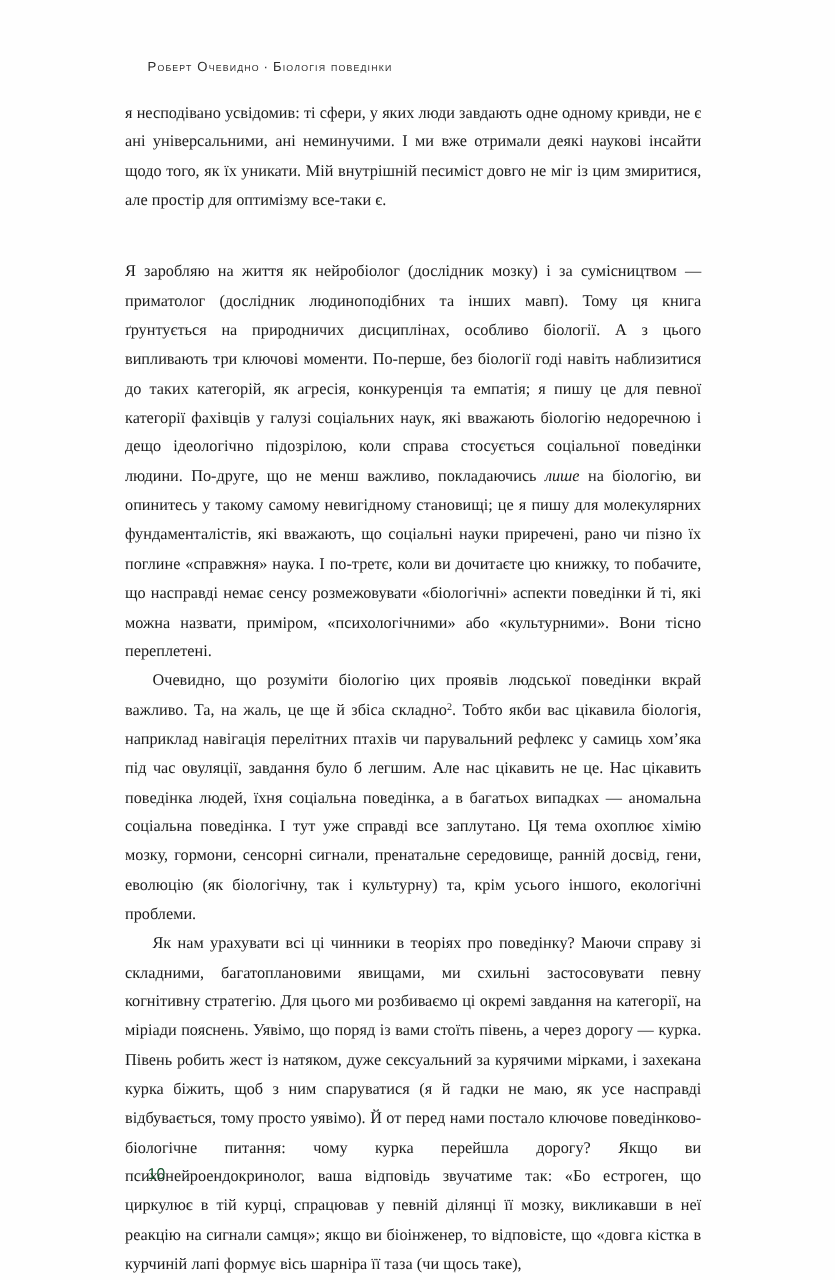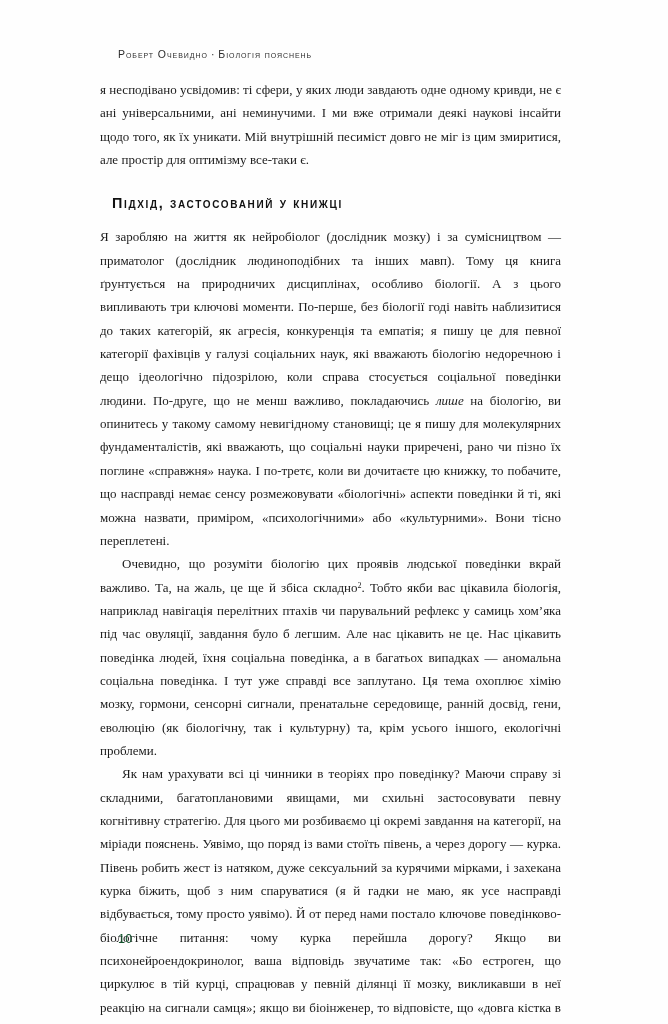--- a/index.html
+++ b/index.html
@@ -91,30 +91,29 @@
     color: #14532d;
     letter-spacing: 0.02em;
   }
 </style>
 </head>
 <body>
 
 <div class="page">
 
   <div class="running-head">
-    <span>Роберт Очевидно</span><span class="sep">·</span><span>Біологія пояснень</span>
+    <span>Роберт Очевидно</span><span class="sep">·</span><span>Біологія поведінки</span>
   </div>
 
   <div class="textblock">
 
     <p class="para first">я несподівано усвідомив: ті сфери, у яких люди завдають одне одному кривди, не є ані універсальними, ані неминучими. І ми вже отримали деякі наукові інсайти щодо того, як їх уникати. Мій внутрішній песиміст довго не міг із цим змиритися, але простір для оптимізму все-таки є.</p>
 
     <div class="gap-before-heading"></div>
 
-    <h2 class="section-heading">Підхід, застосований у книжці</h2>
 
     <div class="gap-after-heading"></div>
 
     <p class="para first"><span>Я заробляю на життя як нейробіолог (дослідник мозку) і за сумісництвом — приматолог (дослідник людиноподібних та інших мавп). Тому ця книга ґрунтується на природничих дисциплінах, особливо біології. А з цього випливають три ключові моменти. По-перше, без біології годі навіть наблизитися до таких категорій, як агресія, конкуренція та емпатія; я пишу це для певної категорії фахівців у галузі соціальних наук, які вважають біологію недоречною і дещо ідеологічно підозрілою, коли справа стосується соціальної поведінки людини. По-друге, що не менш важливо, покладаючись </span><em class="it">лише</em><span> на біологію, ви опинитесь у такому самому невигідному становищі; це я пишу для молекулярних фундаменталістів, які вважають, що соціальні науки приречені, рано чи пізно їх поглине «справжня» наука. І по-третє, коли ви дочитаєте цю книжку, то побачите, що насправді немає сенсу розмежовувати «біологічні» аспекти поведінки й ті, які можна назвати, приміром, «психологічними» або «культурними». Вони тісно переплетені.</span></p>
 
     <p class="para indent"><span>Очевидно, що розуміти біологію цих проявів людської поведінки вкрай важливо. Та, на жаль, це ще й збіса складно</span><sup class="fn">2</sup><span>. Тобто якби вас цікавила біологія, наприклад навігація перелітних птахів чи парувальний рефлекс у самиць хом’яка під час овуляції, завдання було б легшим. Але нас цікавить не це. Нас цікавить поведінка людей, їхня соціальна поведінка, а в багатьох випадках — аномальна соціальна поведінка. І тут уже справді все заплутано. Ця тема охоплює хімію мозку, гормони, сенсорні сигнали, пренатальне середовище, ранній досвід, гени, еволюцію (як біологічну, так і культурну) та, крім усього іншого, екологічні проблеми.</span></p>
 
     <p class="para indent">Як нам урахувати всі ці чинники в теоріях про поведінку? Маючи справу зі складними, багатоплановими явищами, ми схильні застосовувати певну когнітивну стратегію. Для цього ми розбиваємо ці окремі завдання на категорії, на міріади пояснень. Уявімо, що поряд із вами стоїть півень, а через дорогу — курка. Півень робить жест із натяком, дуже сексуальний за курячими мірками, і захекана курка біжить, щоб з ним спаруватися (я й гадки не маю, як усе насправді відбувається, тому просто уявімо). Й от перед нами постало ключове поведінково-біологічне питання: чому курка перейшла дорогу? Якщо ви психонейроендокринолог, ваша відповідь звучатиме так: «Бо естроген, що циркулює в тій курці, спрацював у певній ділянці її мозку, викликавши в неї реакцію на сигнали самця»; якщо ви біоінженер, то відповісте, що «довга кістка в курчиній лапі формує вісь шарніра її таза (чи щось таке),</p>
 
   </div>

